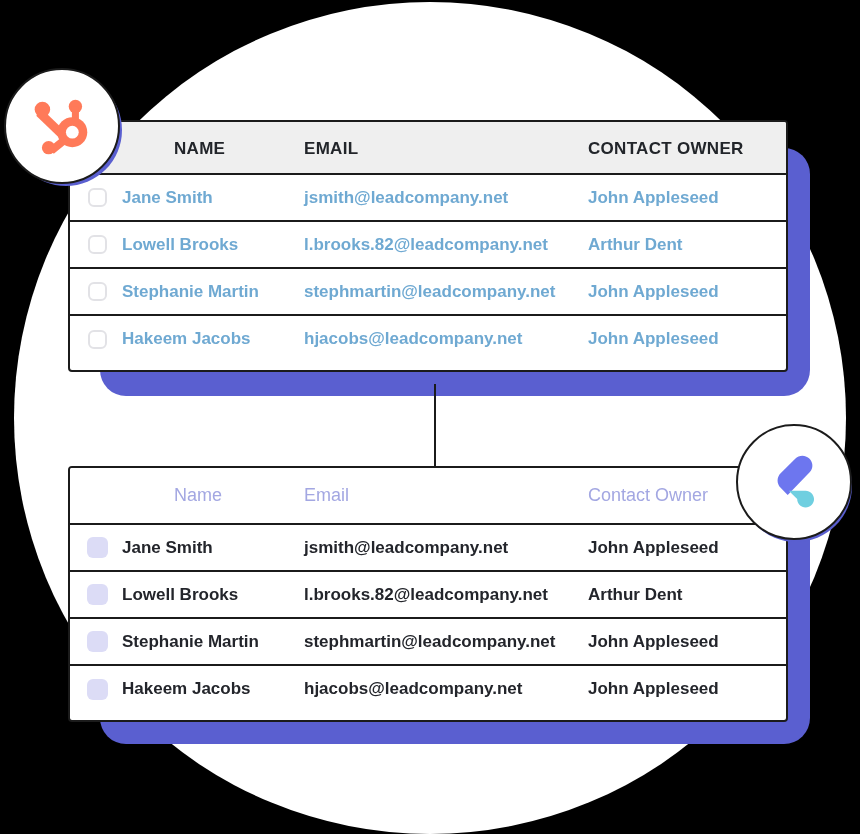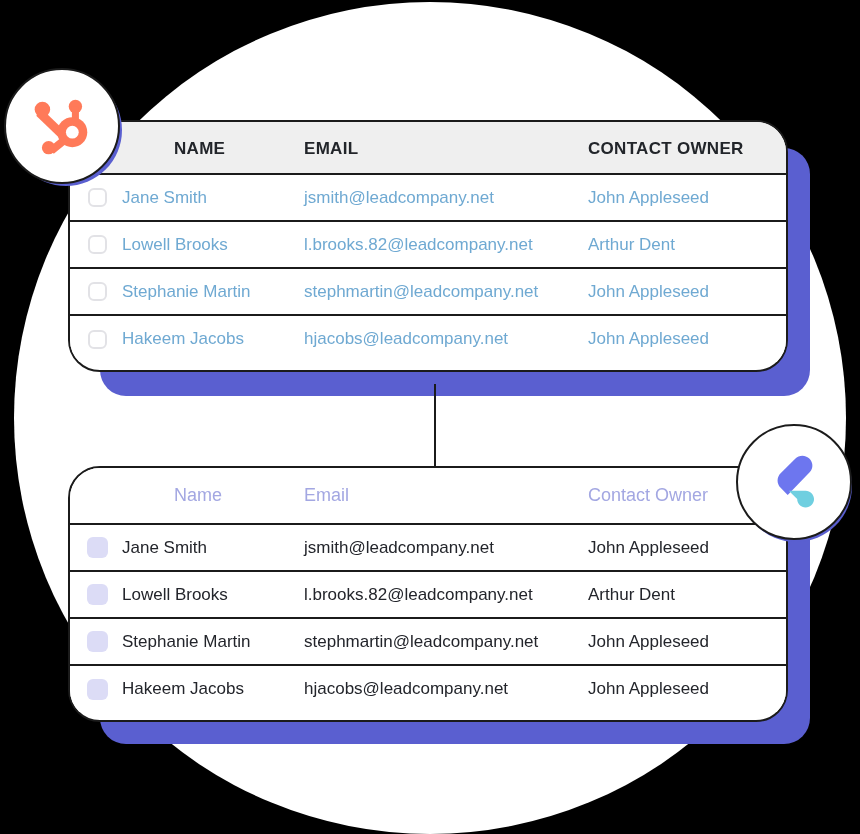--- a/index.html
+++ b/index.html
@@ -41,41 +41,42 @@
     left: 434px; top: 384px;
     width: 2px; height: 84px;
     background: #1b1b1b;
   }
 
   
   .card {
     position: absolute;
     background: #ffffff;
     border: 2px solid #1b1b1b;
-    border-radius: 32px;
+    border-radius: 4px;
     overflow: hidden;
   }
   .card-top { left: 68px; top: 120px; width: 720px; height: 252px; }
   .card-bot { left: 68px; top: 466px; width: 720px; height: 256px; }
 
   
   table.tbl {
     width: 100%;
     border-collapse: collapse;
     table-layout: fixed;
   }
   table.tbl col.c-chk  { width: 52px; }
   table.tbl col.c-name { width: 182px; }
   table.tbl col.c-mail { width: 284px; }
   table.tbl col.c-own  { width: 202px; }
 
   table.tbl th, table.tbl td {
     text-align: left;
     padding: 0;
     vertical-align: middle;
+    font-weight: bold;
   }
 
   
   .card-top thead tr { background: #efefef; height: 52px; }
   .card-top thead th {
     font-size: 17px;
     font-weight: bold;
     letter-spacing: 0.3px;
     color: #22252a;
     padding-top: 2px;

